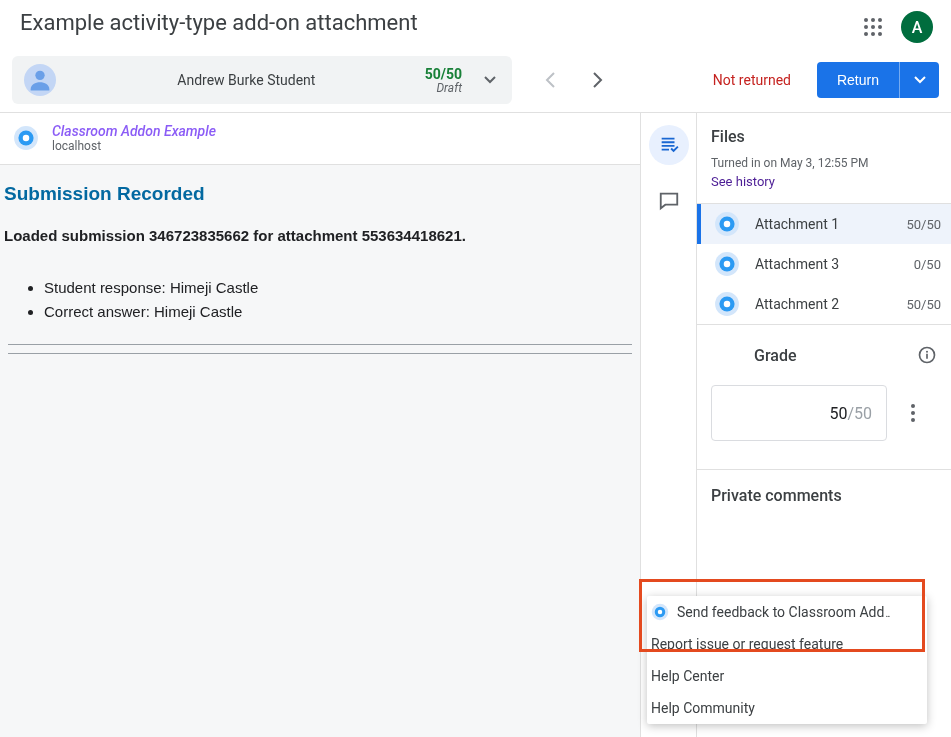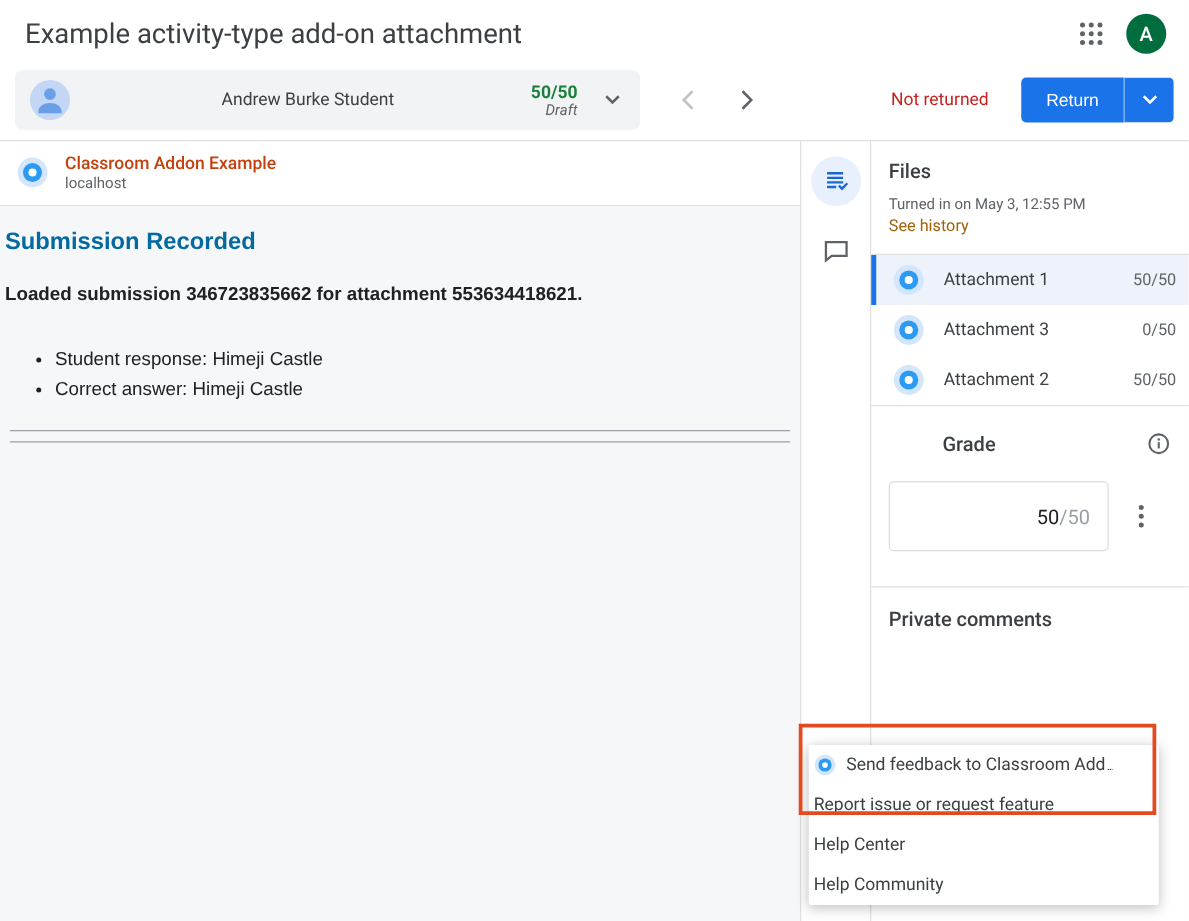--- a/index.html
+++ b/index.html
@@ -10,21 +10,20 @@
     background: #fff;
     width: 951px;
     height: 737px;
     overflow: hidden;
     position: relative;
   }
 
   
   .header {
     display: flex;
-    align-items: center;
     justify-content: space-between;
     padding: 10px 18px 12px 20px;
     height: 56px;
   }
   .header-title { font-size: 22px; color: #3c4043; font-weight: 400; }
   .header-right { display: flex; align-items: center; gap: 16px; }
   .apps-icon {
     width: 24px; height: 24px;
     display: grid; grid-template-columns: repeat(3, 4px); grid-template-rows: repeat(3, 4px);
     gap: 3px; align-content: center; justify-content: center;
@@ -87,21 +86,21 @@
   .addon-hdr {
     display:flex; align-items:center; padding: 8px 16px 10px 12px;
     border-bottom:1px solid #e0e0e0; gap: 12px; height: 52px;
   }
   .addon-icon {
     width: 28px; height: 28px; border-radius:50%;
     display:flex; align-items:center; justify-content:center;
   }
   .addon-icon svg { width: 26px; height: 26px; }
   .addon-titles { display:flex; flex-direction:column;}
-  .addon-title { font-weight:500; color:#c2410c; font-size:14px;}
+  .addon-title { font-weight:500; color:#8b5cf6; font-size:14px;font-style:italic;}
   .addon-sub { color:#5f6368; font-size:12px;}
 
   .submission-body {
     background:#f6f7f8; flex:1; padding: 18px 4px; overflow:auto;
     font-family: Arial, sans-serif;
   }
   .sub-h2 { font-size:19px; font-weight:700; color:#0369a1; margin-bottom: 22px;}
   .sub-loaded { font-size:15px; font-weight:700; color:#202124; margin-bottom: 32px;}
   .sub-list { margin-left: 40px; }
   .sub-list li { font-size:15px; color:#202124; line-height:1.6;}
@@ -112,21 +111,21 @@
   .rail { width: 56px; border-right:1px solid #e0e0e0; display:flex; flex-direction:column; align-items:center; padding-top: 12px; gap: 16px;}
   .rail-btn { width:40px; height:40px; border-radius:50%; display:flex; align-items:center; justify-content:center; cursor:pointer;}
   .rail-btn.active { background:#e8f0fe; color:#1967d2;}
   .rail-btn.inactive { color:#5f6368;}
 
   
   .right { width: 254px; display:flex; flex-direction:column; }
   .sec { padding: 14px 14px; border-bottom:1px solid #e0e0e0;}
   .sec-title { font-size:16px; font-weight:500; color:#3c4043; margin-bottom: 10px;}
   .turned-in { font-size:12px; color:#5f6368; margin-bottom:4px;}
-  .see-history { color:#a16207; font-size:13px; cursor:pointer;}
+  .see-history { color:#4c1d95; font-size:13px; cursor:pointer;}
 
   .attachments { padding: 0; border-bottom:1px solid #e0e0e0;}
   .att-row {
     display:flex; align-items:center; height:40px; padding: 0 10px 0 12px;
     cursor:pointer; position:relative; border-left: 4px solid transparent;
   }
   .att-row.selected { background:#eef3fb; border-left-color:#1a73e8;}
   .att-ico { width:28px; height:28px; border-radius:50%; display:flex; align-items:center; justify-content:center; margin-right: 14px;}
   .att-ico svg { width: 26px; height: 26px;}
   .att-name { flex:1; font-size:14px; color:#3c4043;}

